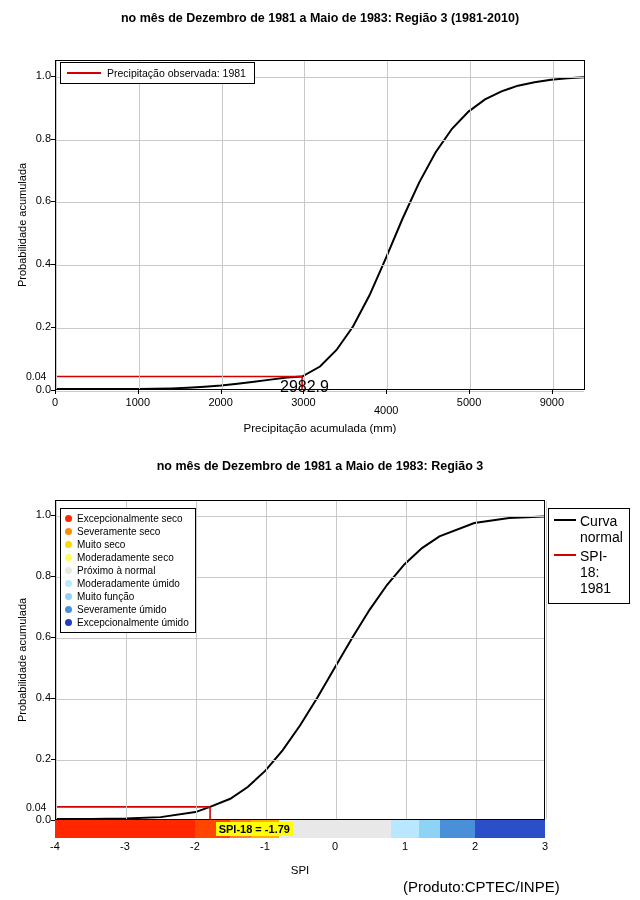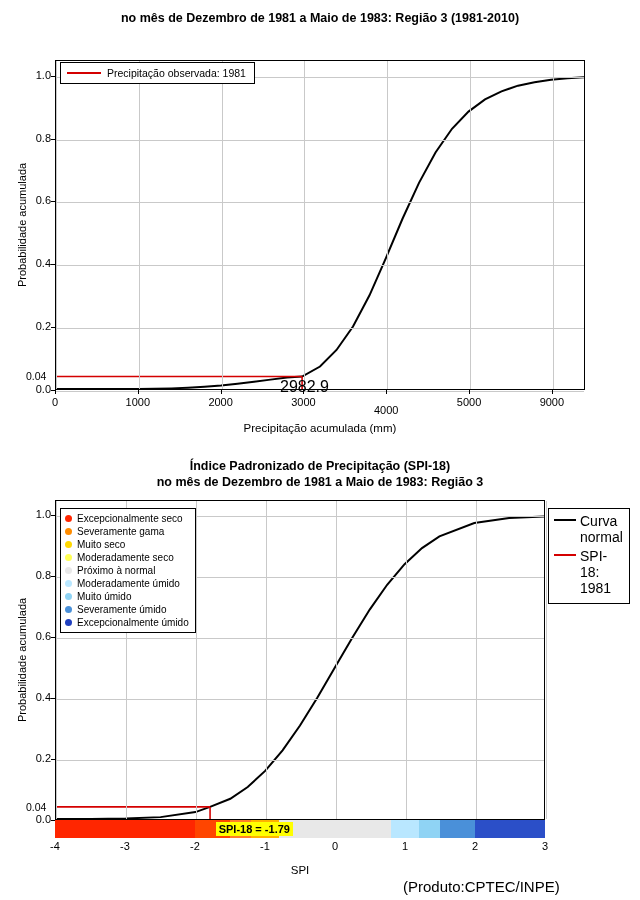--- a/index.html
+++ b/index.html
@@ -176,21 +176,20 @@
     <div class="gridline v" style="left: 496.875px;"></div>
   </div>
 
 <div id="legend-top">
   <span class="legline"></span>
   <span>Precipitação observada: 1981</span>
 </div>
 
 <div class="panel" id="panel-bottom">
   <div class="title">
-    <div>Índice Padronizado de Precipitação (SPI-18)</div>
     <div>no mês de Dezembro de 1981 a Maio de 1983: Região 3</div>
   </div>
 </div>
 
 <div class="plotwrap" id="plot-bottom">
   <svg class="curve" id="svg-bottom" viewBox="0 0 490 320" preserveAspectRatio="none">
       <path d="M0.00 319.99 L35.00 319.94 L70.00 319.60 L105.00 318.11 L140.00 313.05 L154.70 307.81 L175.00 299.64 L192.50 287.82 L210.00 271.63 L227.50 250.94 L245.00 225.98 L262.50 197.70 L280.00 167.62 L297.50 137.54 L315.00 109.26 L332.50 84.30 L350.00 63.60 L367.50 47.42 L385.00 35.60 L420.00 22.19 L455.00 17.13 L490.00 15.63 " fill="none" stroke="#000000" stroke-width="2"></path>
       <path d="M0 307.81 L154.70 307.81" fill="none" stroke="#d40000" stroke-width="1.6"></path>
       <path d="M154.70 307.81 L154.70 320" fill="none" stroke="#d40000" stroke-width="1.6"></path>
     </svg>
@@ -210,41 +209,41 @@
     <div class="gridline v" style="left: 490px;"></div>
   </div>
 
 <div id="legend-classes">
     <div class="row">
       <span class="dot" style="background: rgb(255, 38, 0);"></span>
       <span>Excepcionalmente seco</span>
     </div>
     <div class="row">
       <span class="dot" style="background: rgb(255, 140, 0);"></span>
-      <span>Severamente gama</span>
+      <span>Severamente seco</span>
     </div>
     <div class="row">
       <span class="dot" style="background: rgb(255, 216, 0);"></span>
       <span>Muito seco</span>
     </div>
     <div class="row">
       <span class="dot" style="background: rgb(255, 255, 85);"></span>
       <span>Moderadamente seco</span>
     </div>
     <div class="row">
       <span class="dot" style="background: rgb(232, 232, 232);"></span>
       <span>Próximo à normal</span>
     </div>
     <div class="row">
       <span class="dot" style="background: rgb(185, 231, 255);"></span>
       <span>Moderadamente úmido</span>
     </div>
     <div class="row">
       <span class="dot" style="background: rgb(143, 211, 244);"></span>
-      <span>Muito úmido</span>
+      <span>Muito função</span>
     </div>
     <div class="row">
       <span class="dot" style="background: rgb(74, 144, 217);"></span>
       <span>Severamente úmido</span>
     </div>
     <div class="row">
       <span class="dot" style="background: rgb(31, 63, 191);"></span>
       <span>Excepcionalmente úmido</span>
     </div>
   </div>

